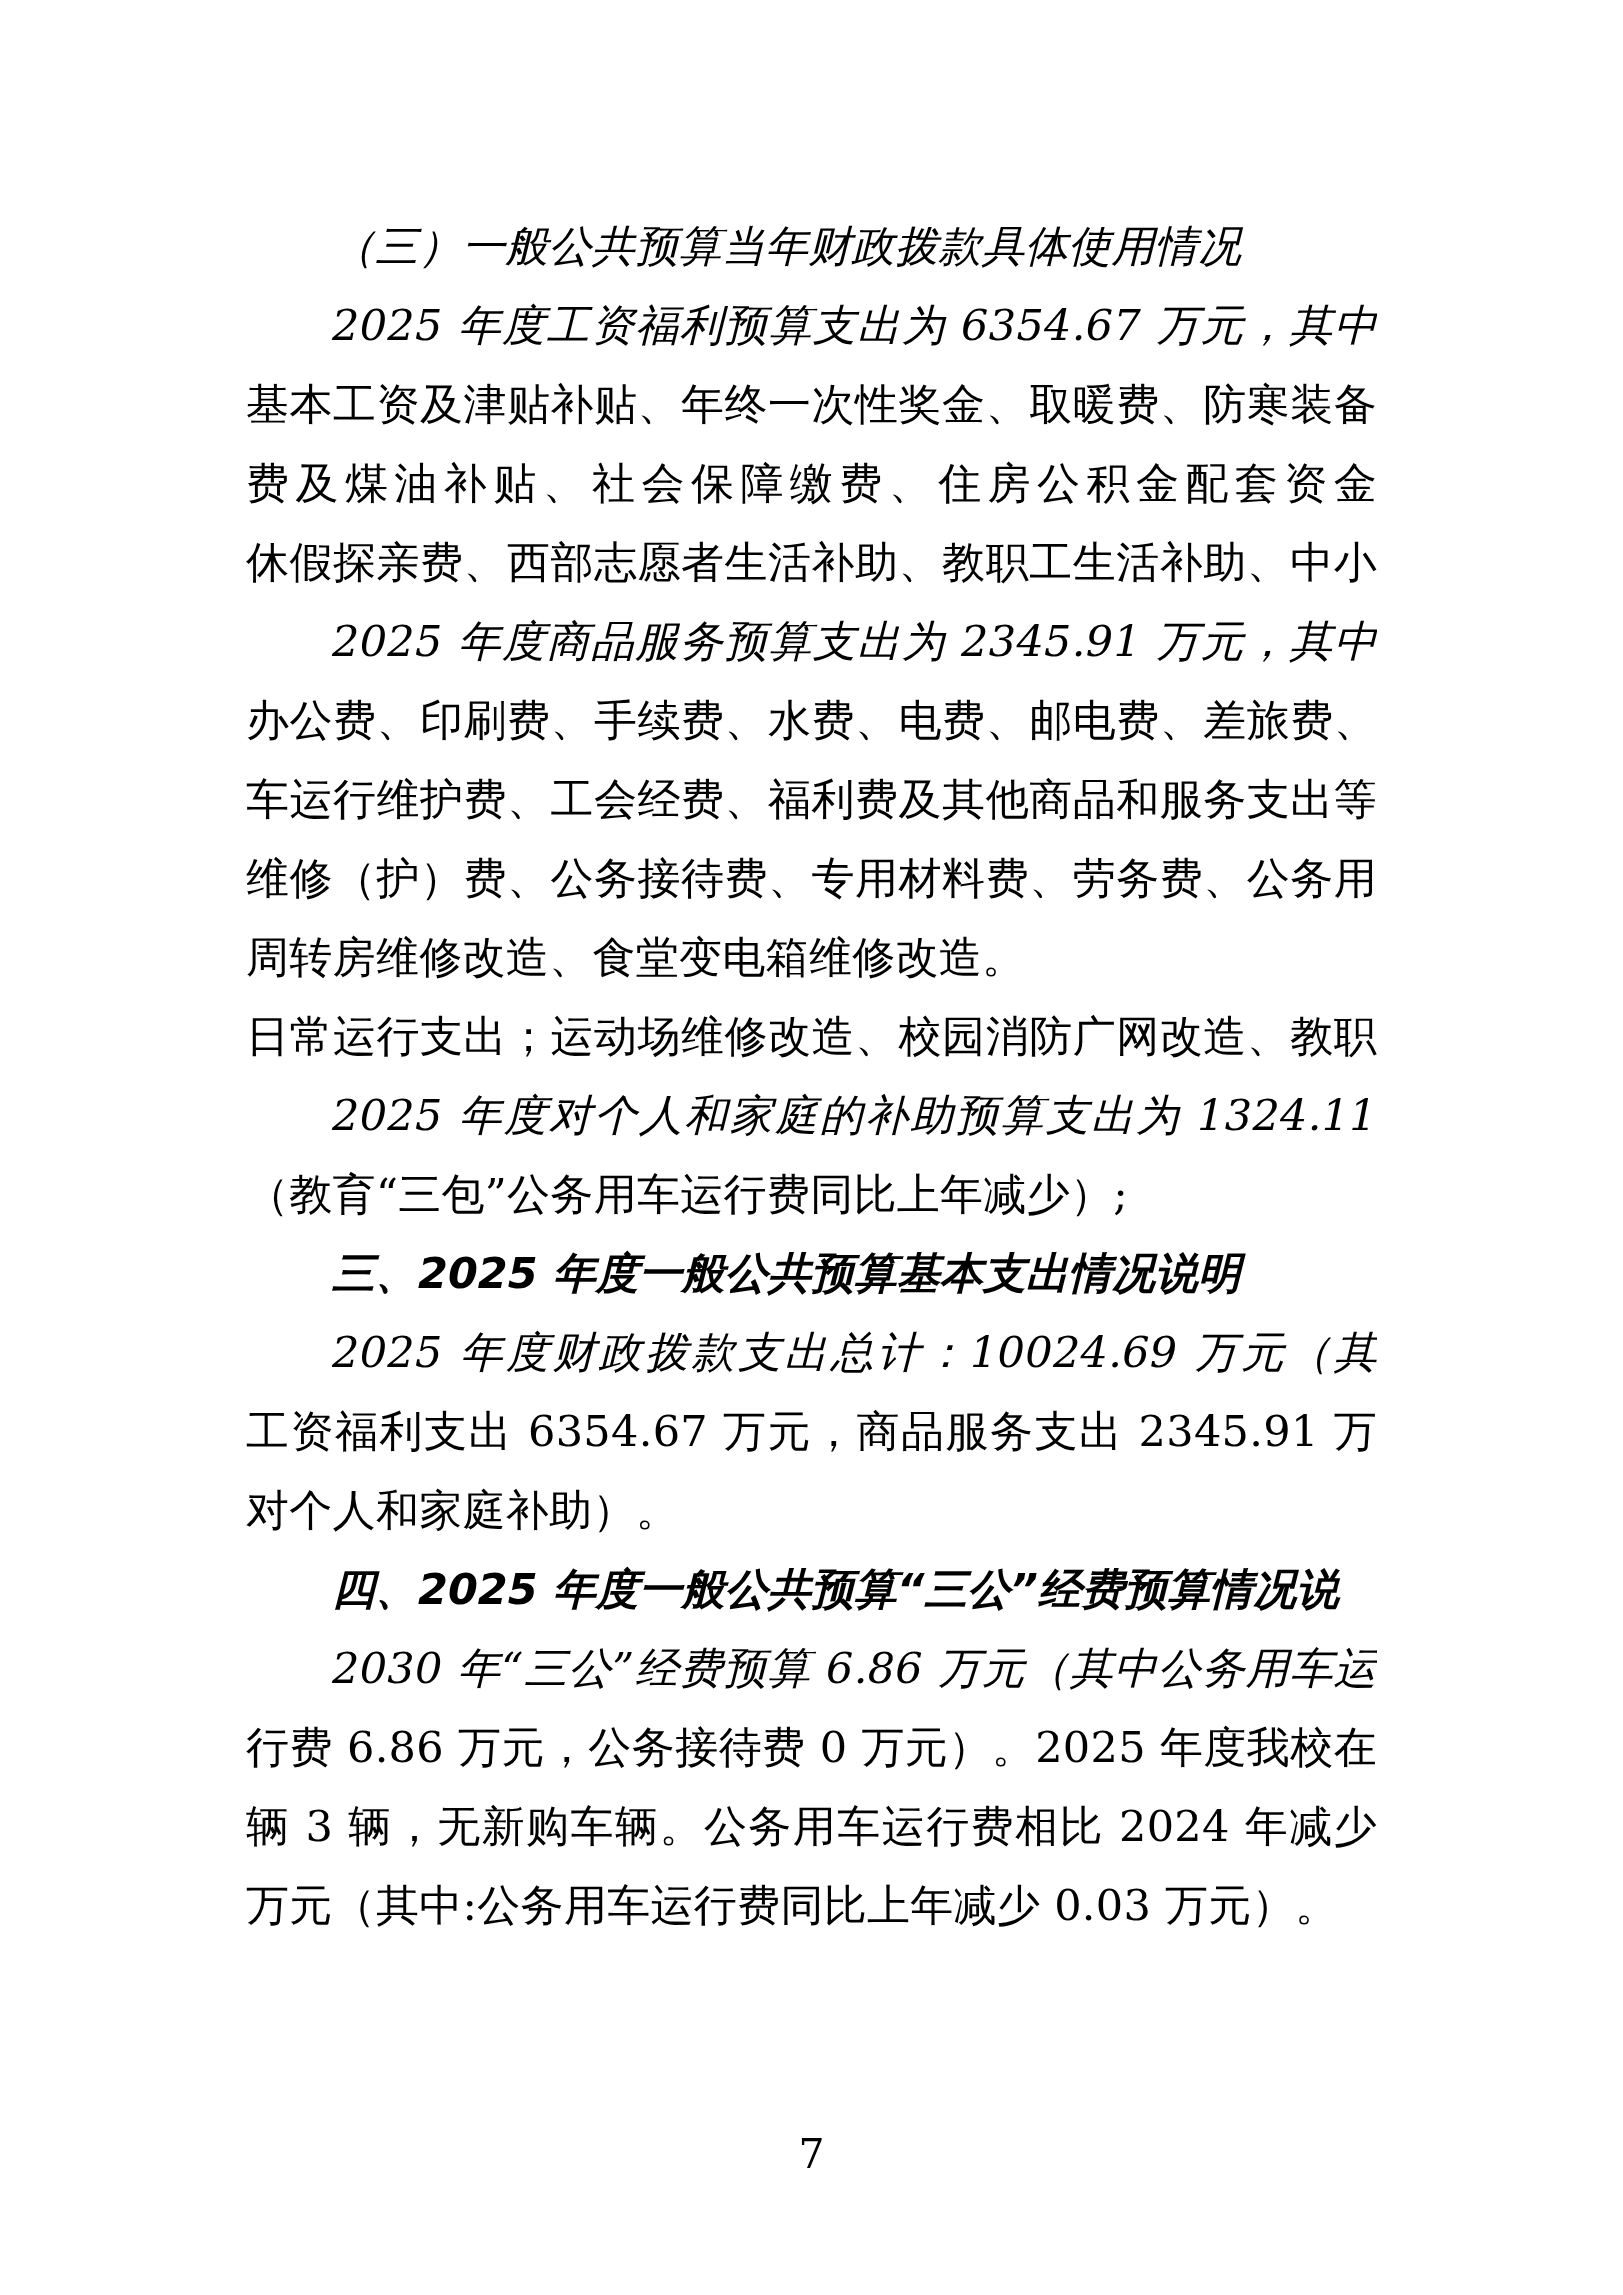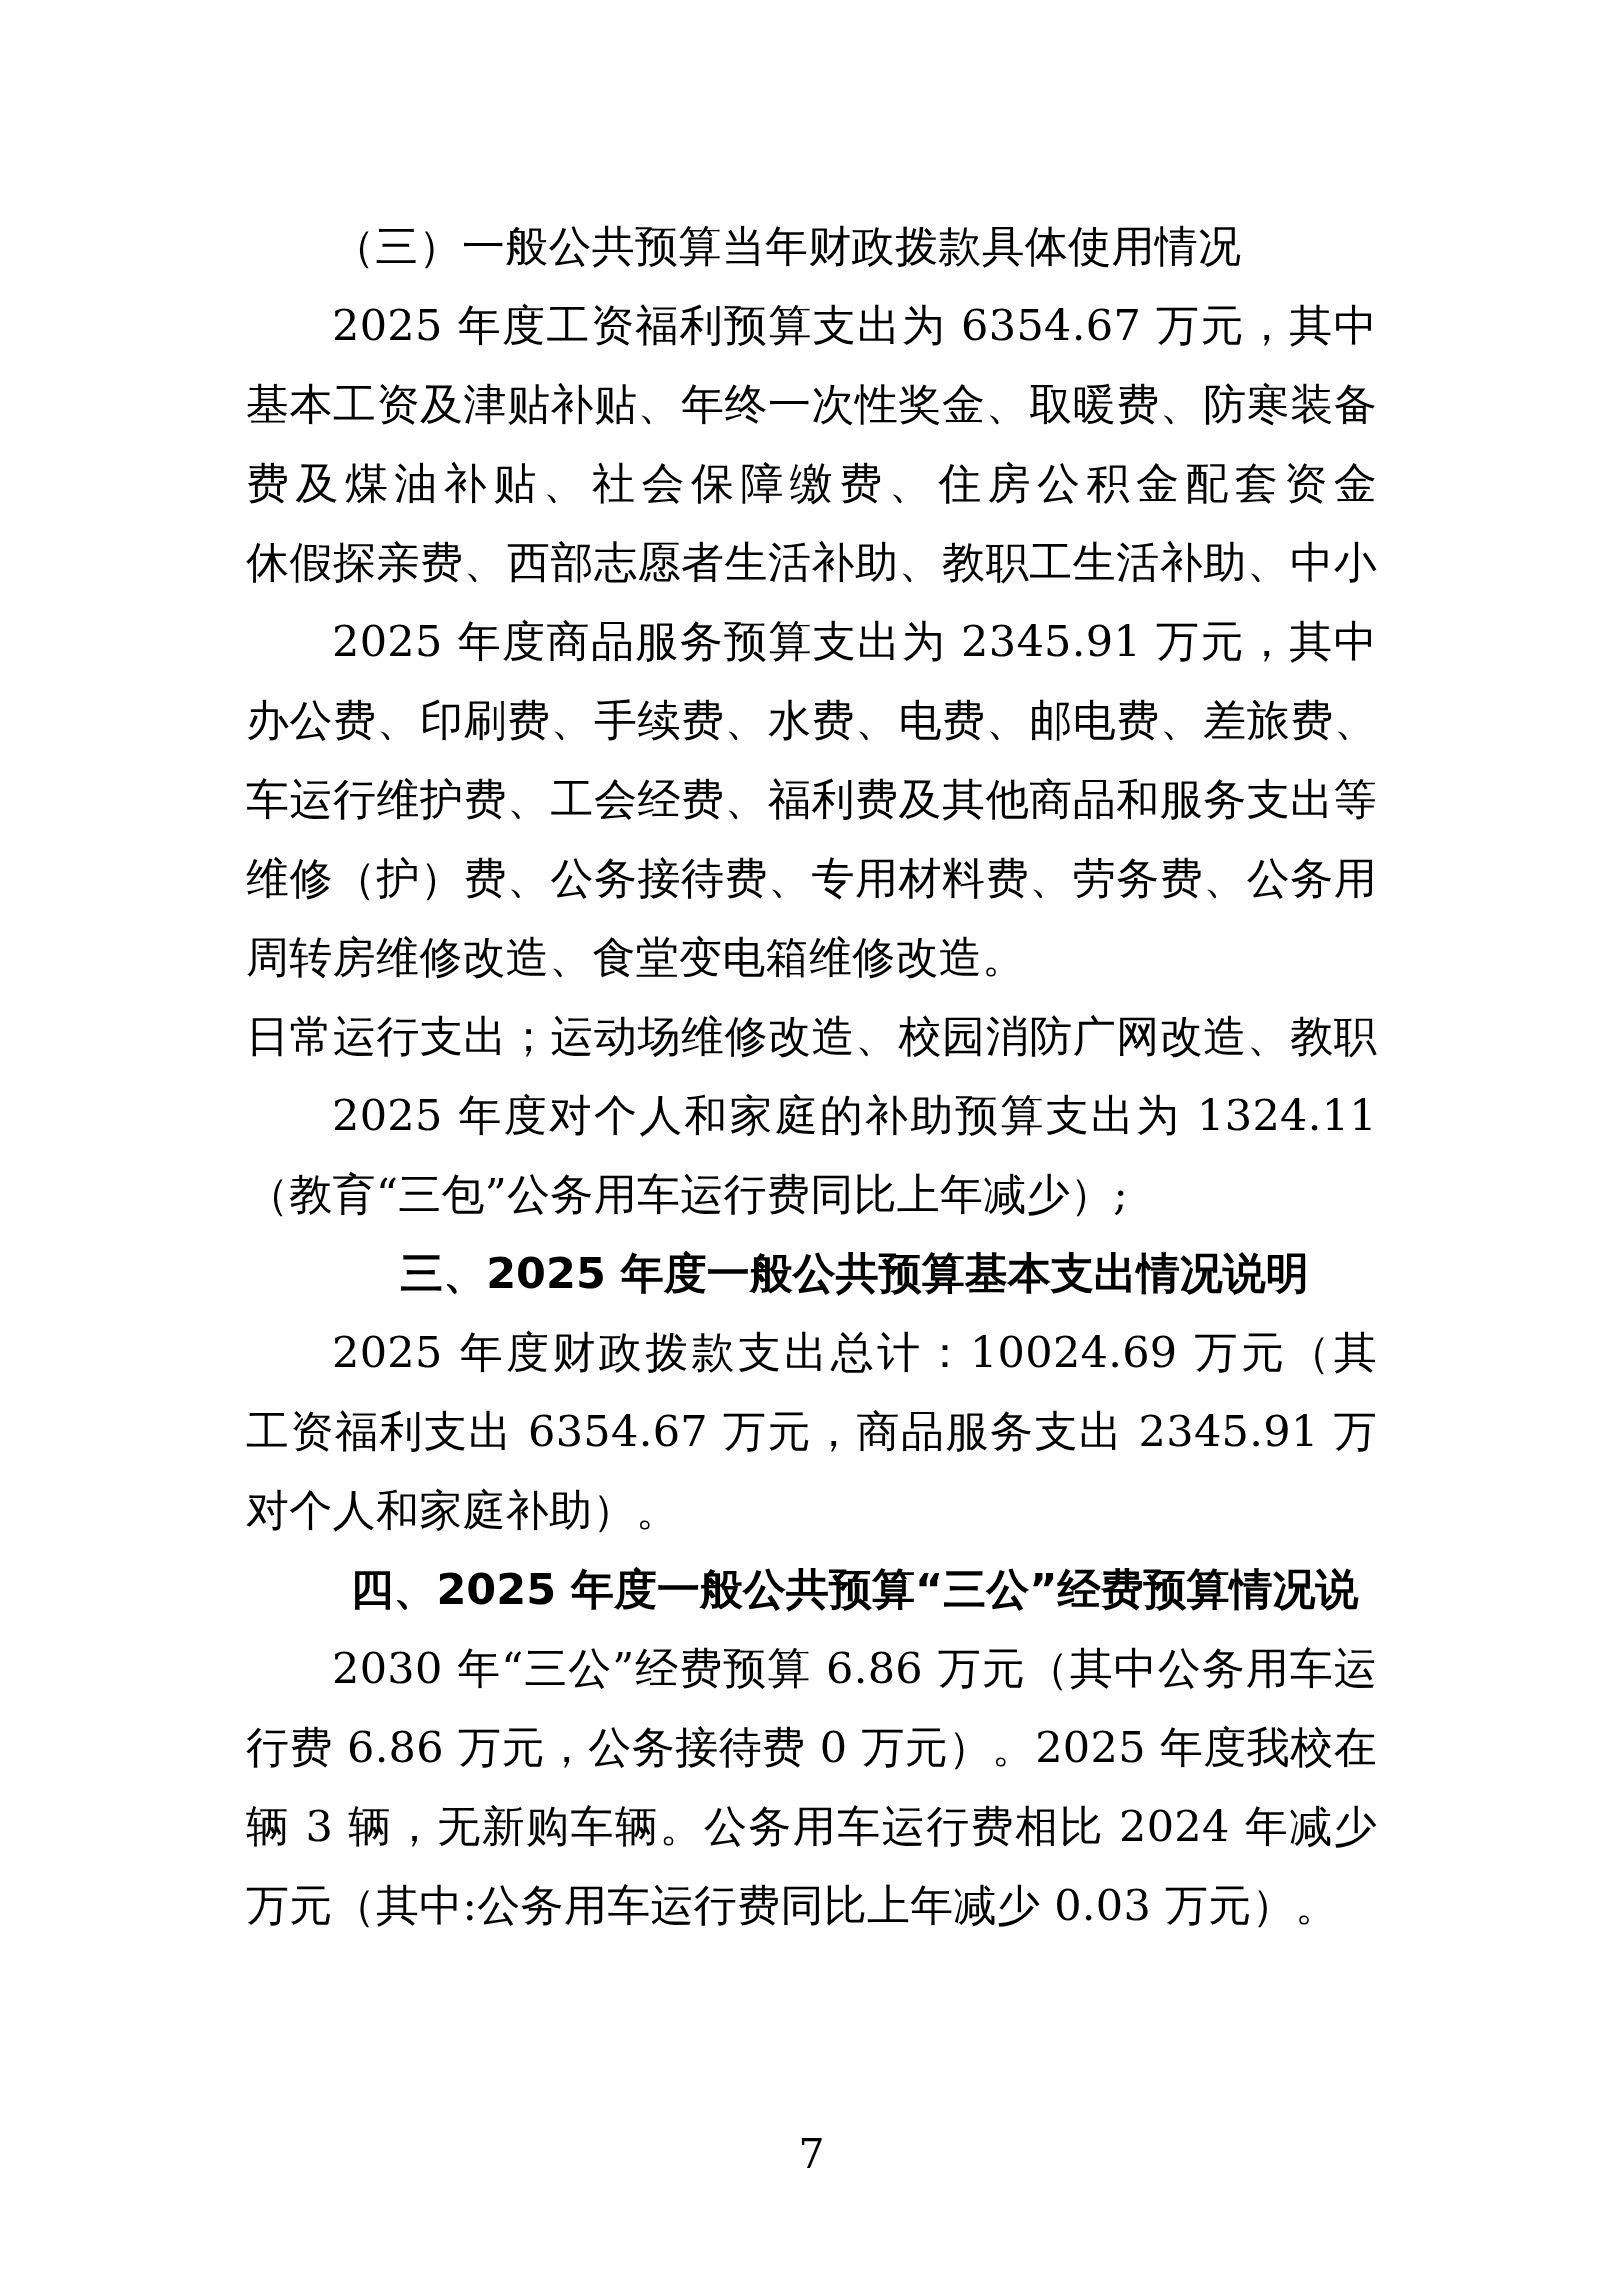--- a/index.html
+++ b/index.html
@@ -24,35 +24,34 @@
     width: 1131px;
     font-size: 43px;
     line-height: 79px;
     letter-spacing: 0.3px;
   }
   .line {
     height: 79px;
     overflow: hidden;
     white-space: normal;
   }
-  .ind { text-indent: 2em; }
+  .ind { text-indent: 2em; font-style: italic; }
   .fill {
     text-align: justify;
     text-align-last: justify;
     text-justify: inter-character;
   }
   .kai {
     font-family: "DejaVu Serif", serif;
     font-weight: normal;
   }
   .hei {
     font-family: "DejaVu Sans", sans-serif;
     font-weight: bold;
     letter-spacing: 0;
-    text-align: center;
   }
   .footer {
     position: absolute;
     left: 0;
     right: 0;
     top: 2131px;
     text-align: center;
     font-size: 41px;
     line-height: 46px;
     font-family: "DejaVu Serif", serif;

